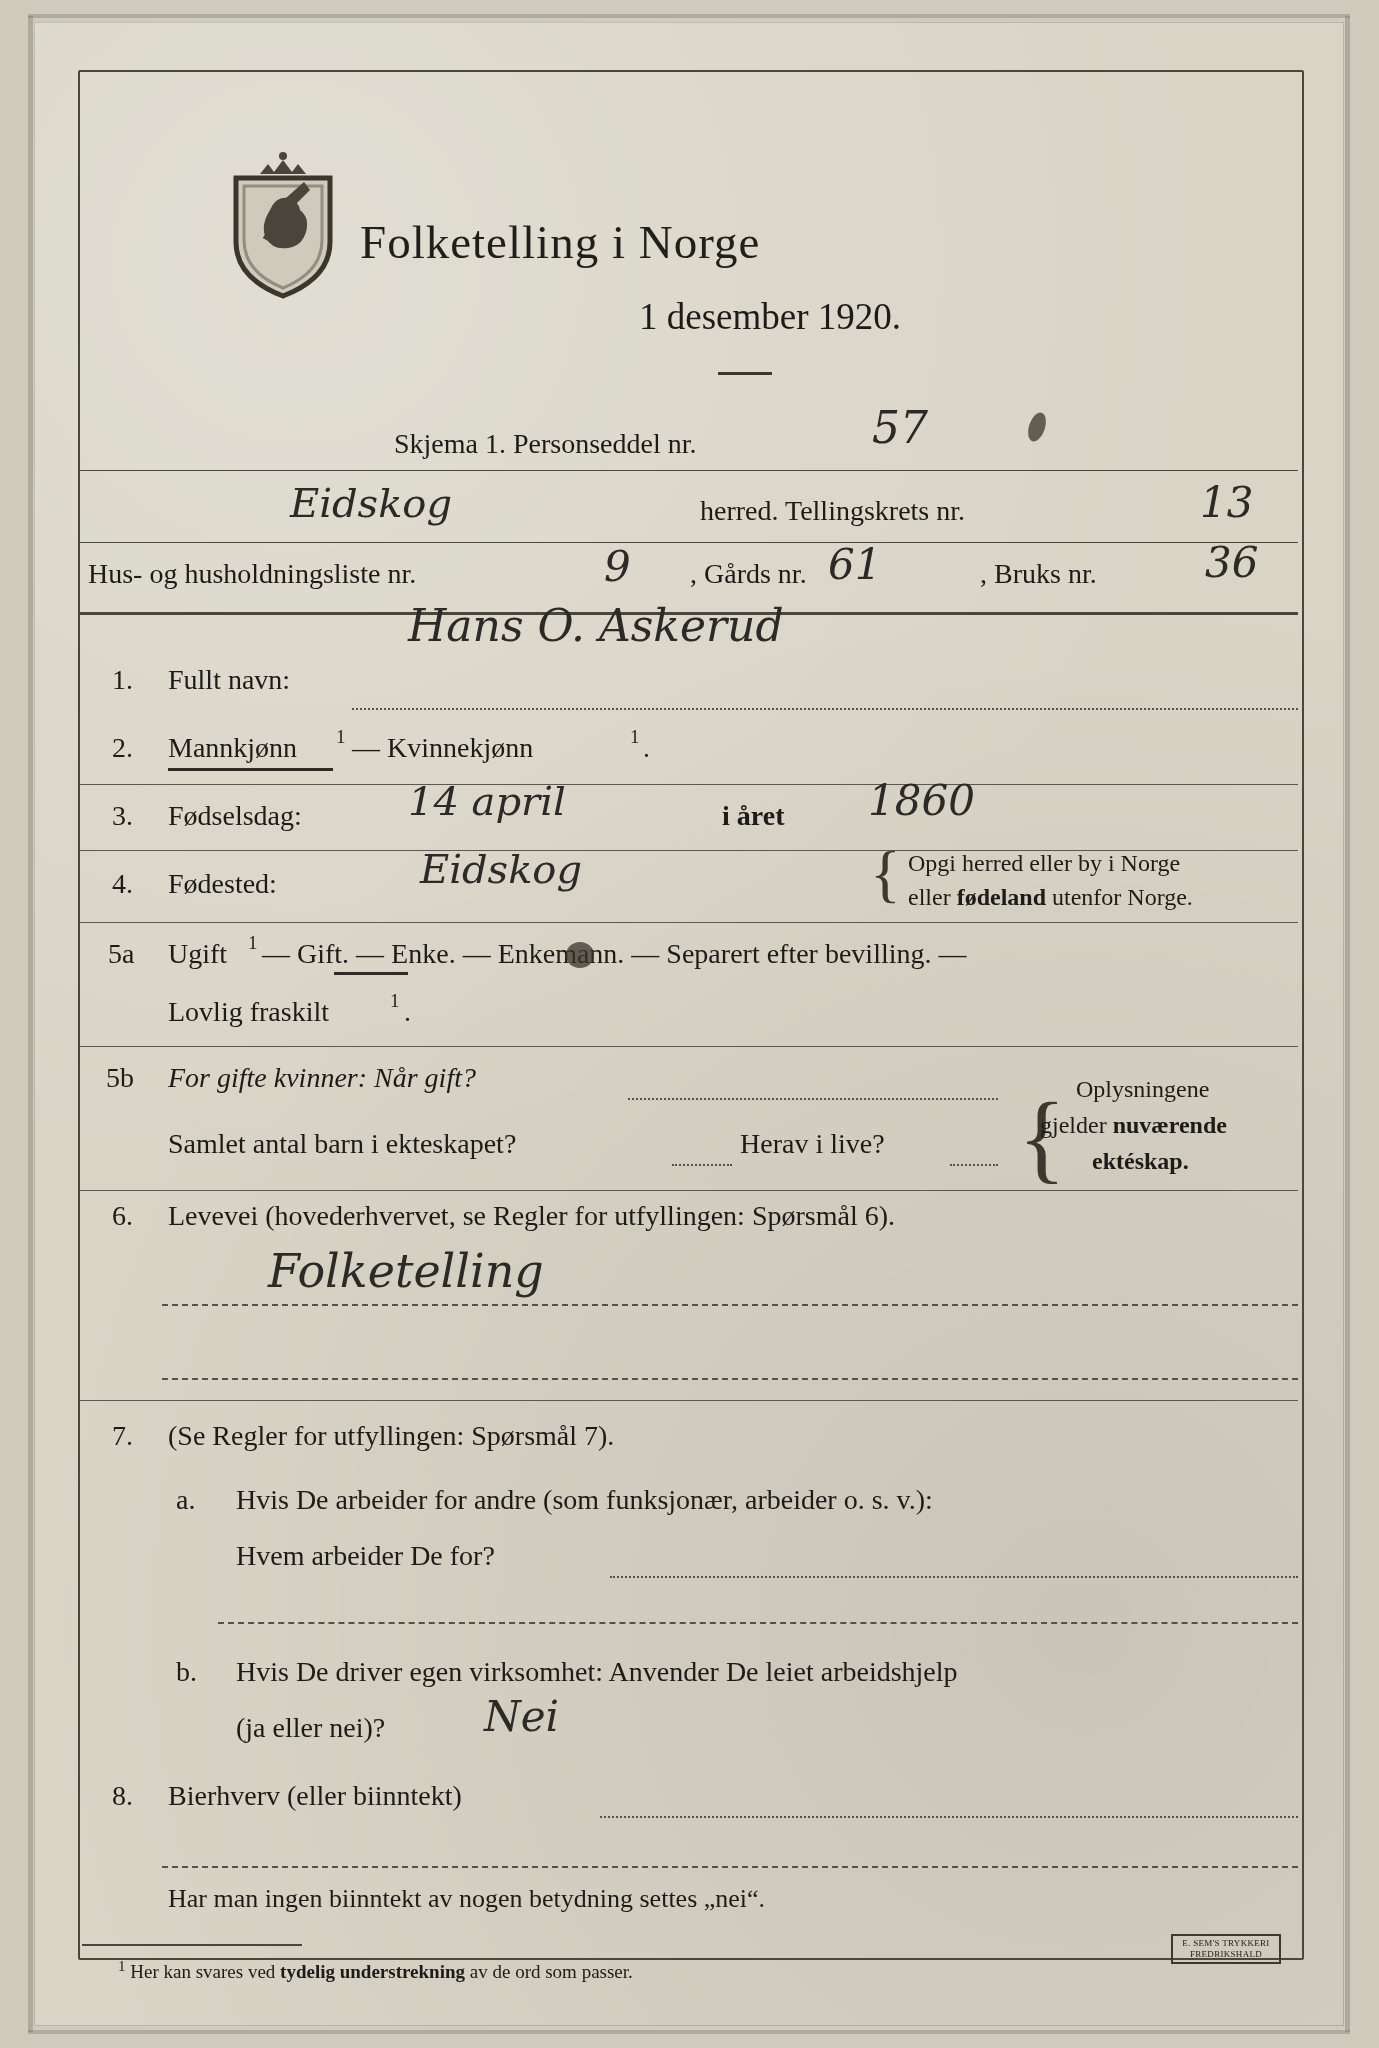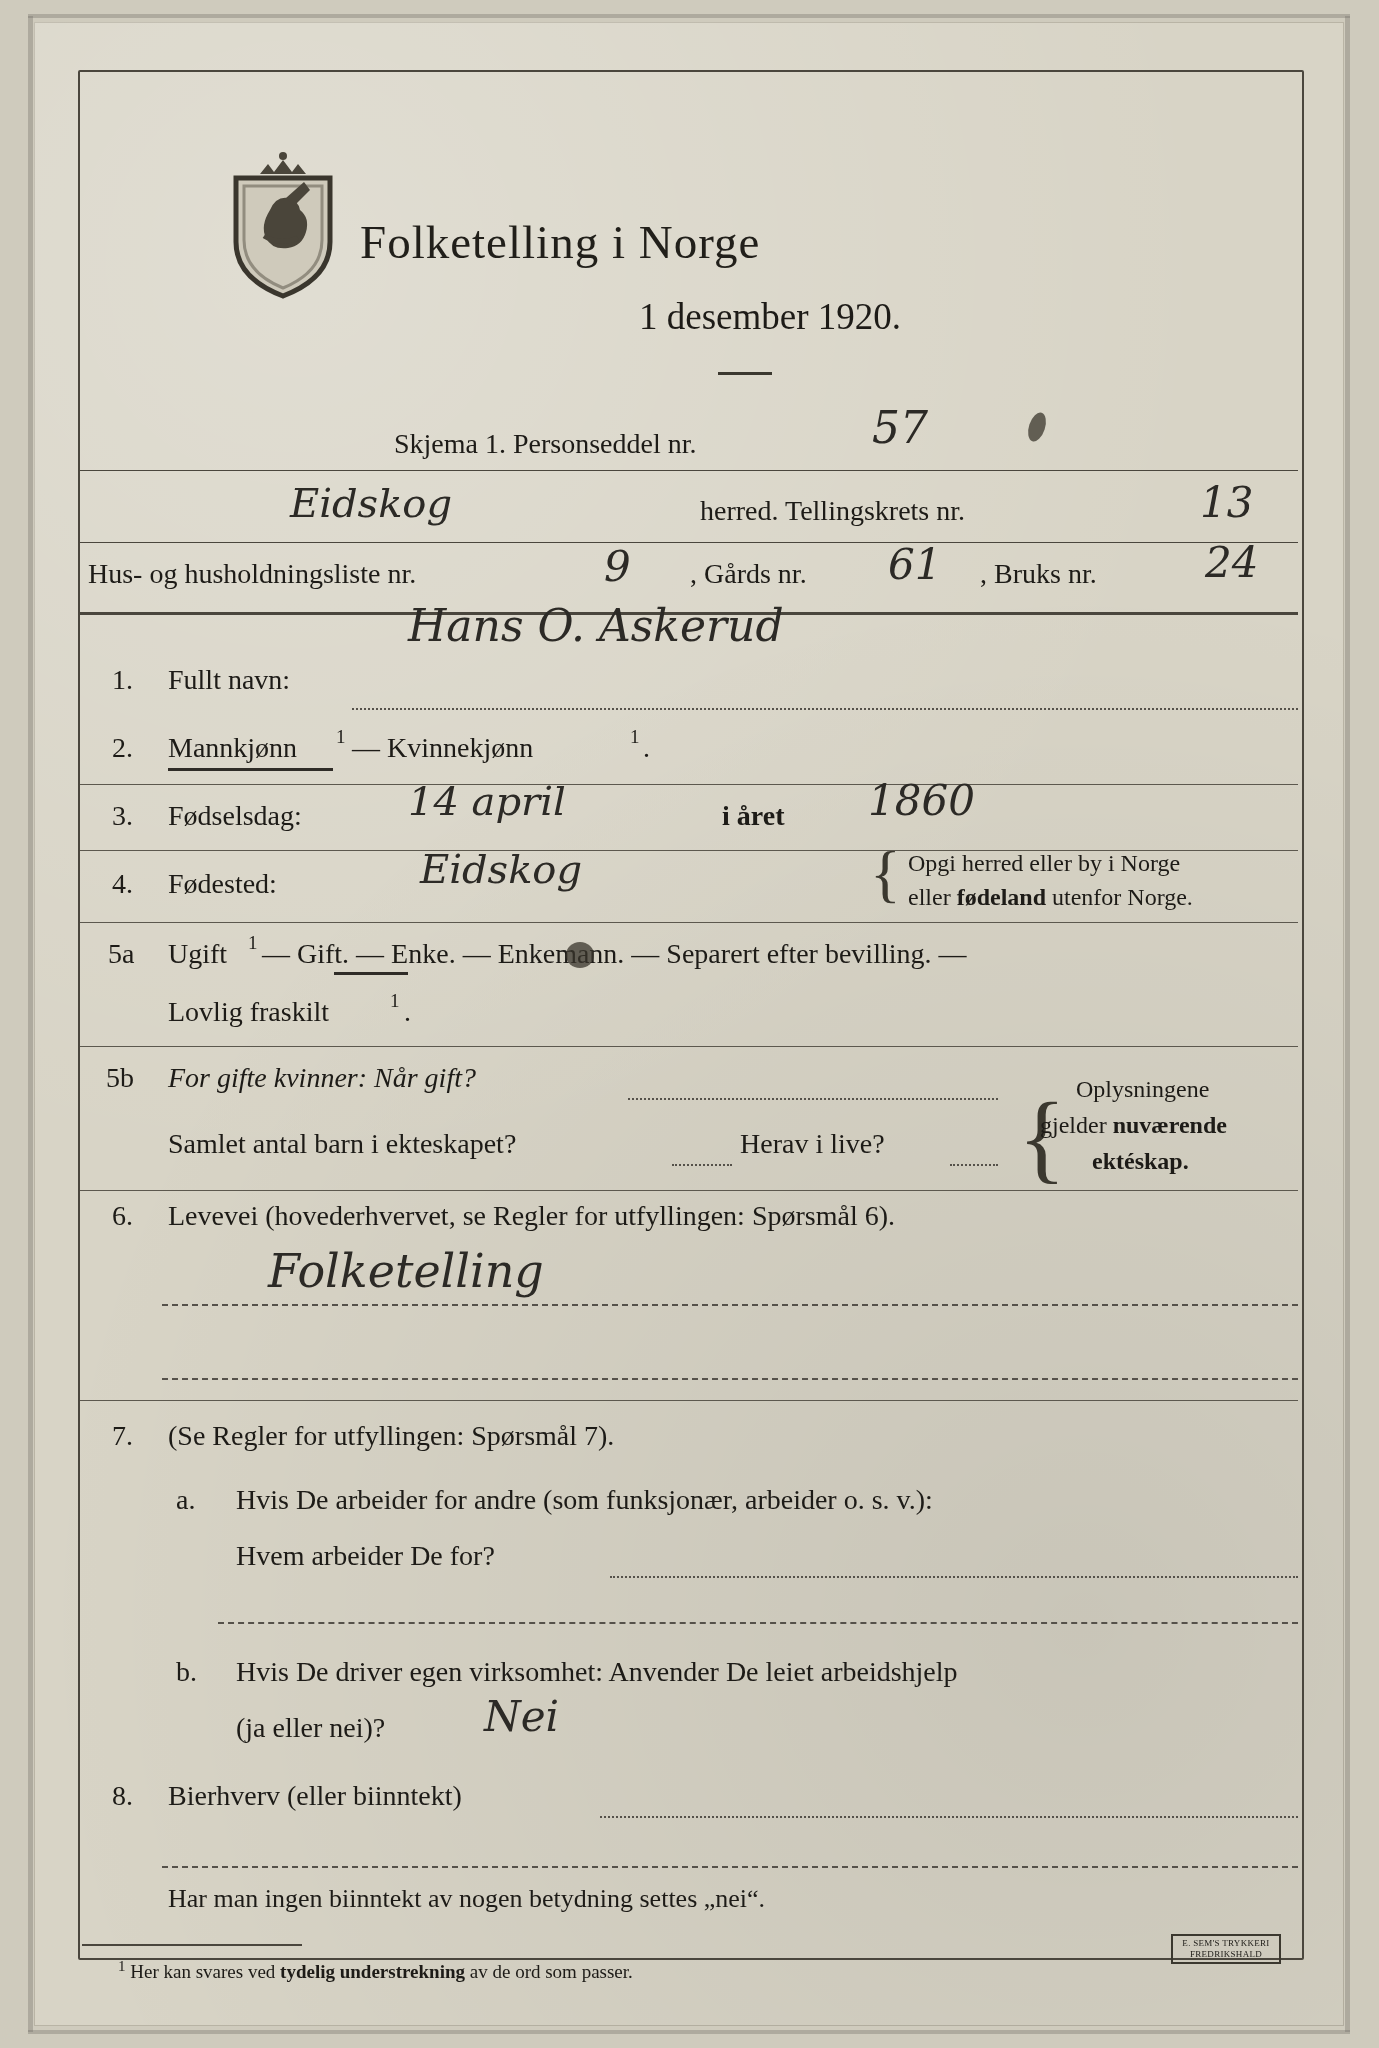--- a/index.html
+++ b/index.html
@@ -199,23 +199,23 @@
   <div class="row-line" style="left:80px; top:470px; width:1218px; height:1px;"></div>
 
   <div class="hand" style="left:290px; top:480px; font-size:40px;">Eidskog</div>
   <div class="lbl" style="left:700px; top:495px;">herred.  Tellingskrets nr.</div>
   <div class="hand" style="left:1200px; top:478px; font-size:42px;">13</div>
   <div class="row-line" style="left:80px; top:542px; width:1218px; height:1px;"></div>
 
   <div class="lbl" style="left:88px; top:558px;">Hus- og husholdningsliste nr.</div>
   <div class="hand" style="left:604px; top:542px; font-size:42px;">9</div>
   <div class="lbl" style="left:690px; top:558px;">, Gårds nr.</div>
-  <div class="hand" style="left:888px; top:540px; font-size:42px;">61</div>
+  <div class="hand" style="left:828px; top:540px; font-size:42px;">61</div>
   <div class="lbl" style="left:980px; top:558px;">, Bruks nr.</div>
-  <div class="hand" style="left:1205px; top:538px; font-size:42px;">24</div>
+  <div class="hand" style="left:1205px; top:538px; font-size:42px;">36</div>
   <div class="row-line" style="left:80px; top:612px; width:1218px; height:3px;"></div>
 
   <div class="num" style="left:112px; top:664px;">1.</div>
   <div class="lbl" style="left:168px; top:664px;">Fullt navn:</div>
   <div class="hand" style="left:408px; top:600px; font-size:44px;">Hans O. Askerud</div>
   <div class="row-line dotted" style="left:352px; top:708px; width:946px;"></div>
 
   <div class="num" style="left:112px; top:732px;">2.</div>
   <div class="lbl" style="left:168px; top:732px;">Mannkjønn</div>
   <div class="lbl xs" style="left:336px; top:726px;">1</div>

